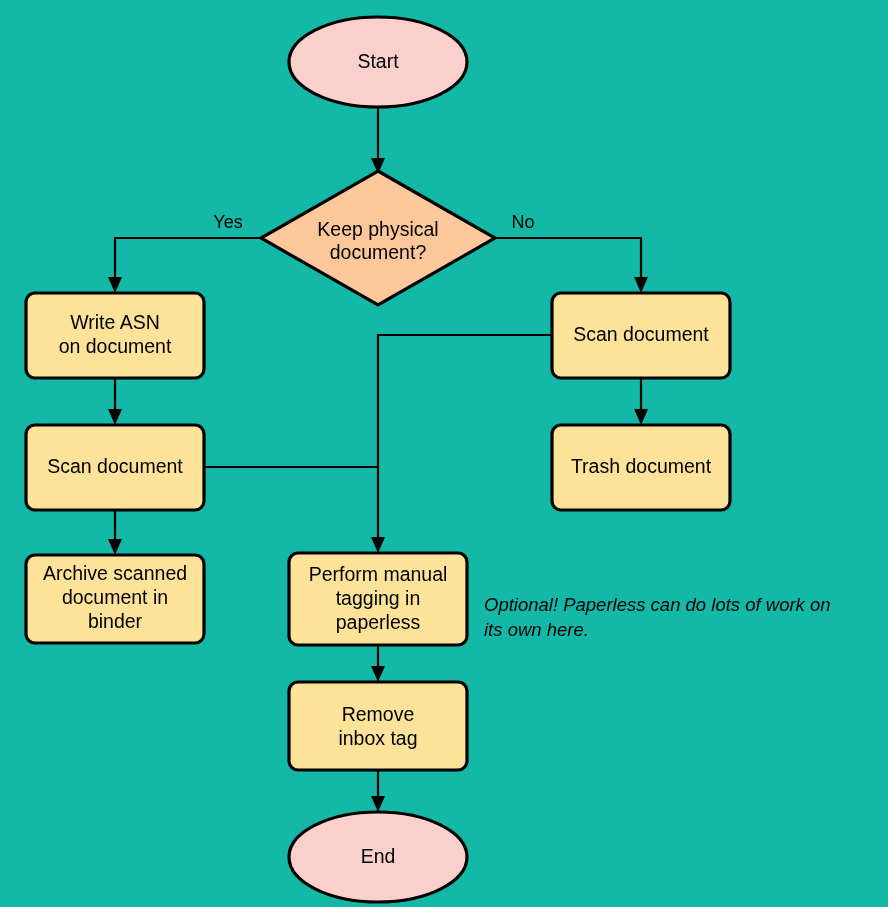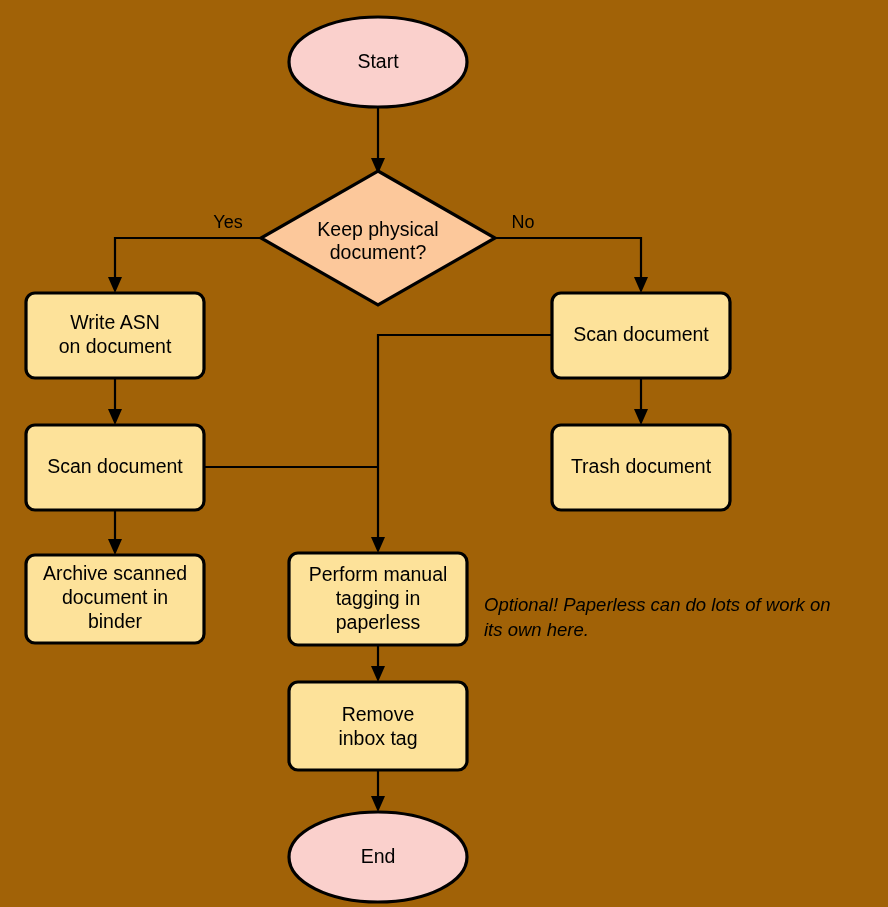--- a/index.html
+++ b/index.html
@@ -9,21 +9,21 @@
     background: #ffffff;
   }
   body {
     font-family: "Liberation Sans", sans-serif;
     -webkit-font-smoothing: antialiased;
   }
   #canvas {
     position: relative;
     width: 888px;
     height: 907px;
-    background: #a16207;
+    background: #14b8a6;
     overflow: hidden;
   }
   #flow-svg {
     position: absolute;
     top: 0;
     left: 0;
     width: 888px;
     height: 907px;
     display: block;
   }

